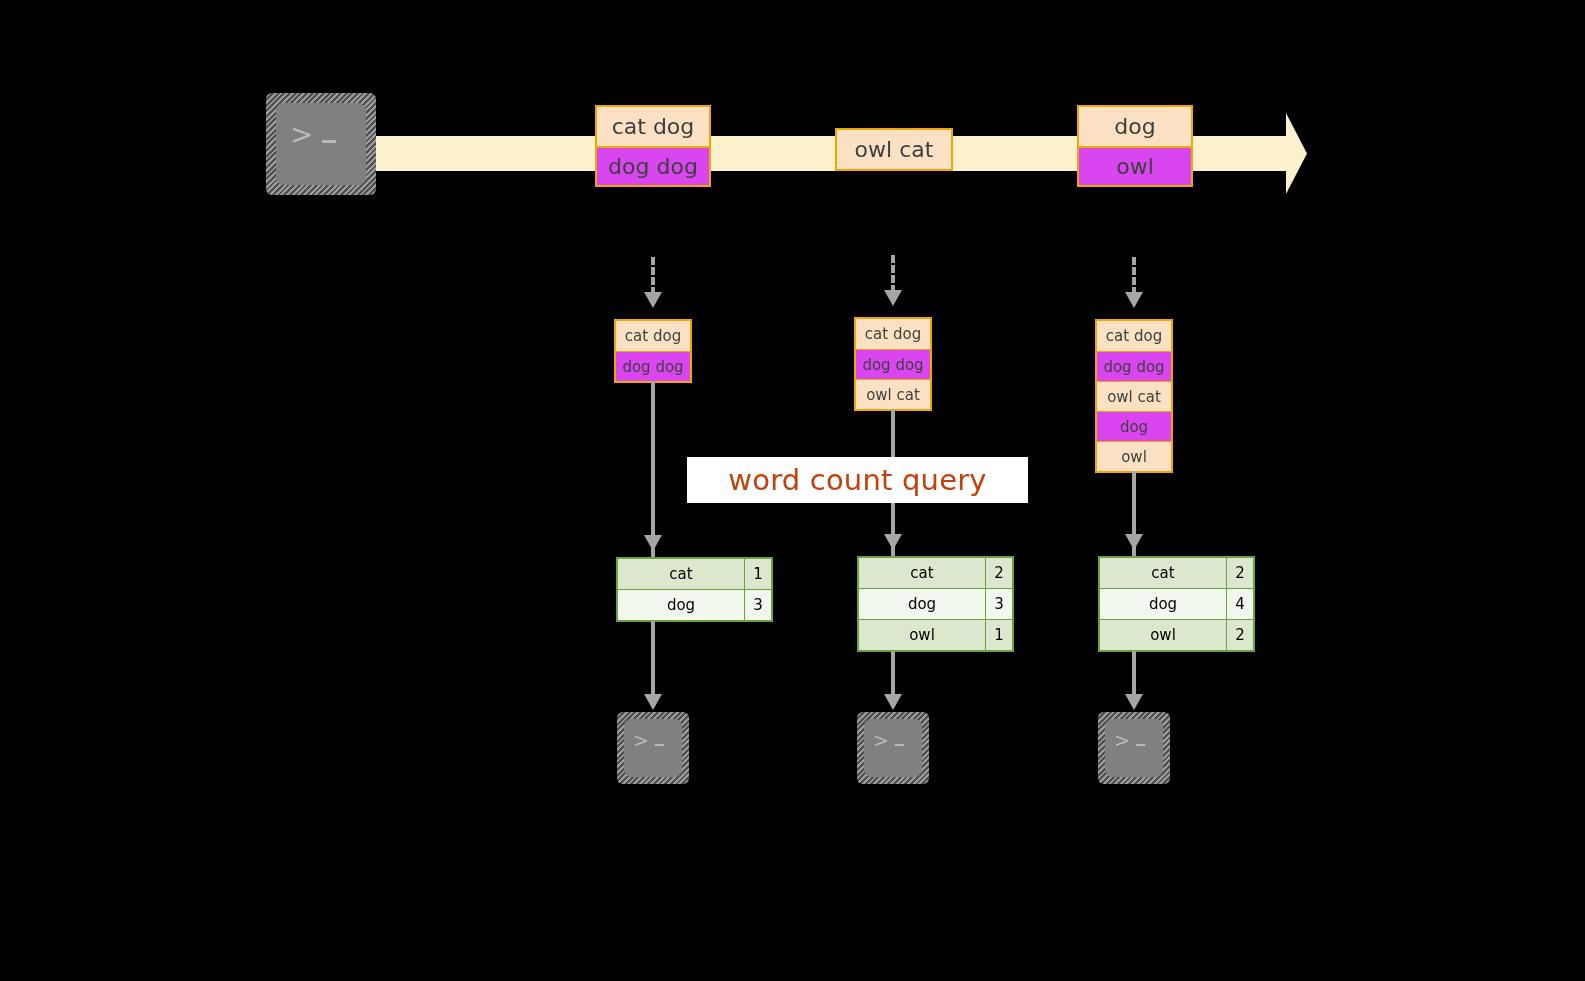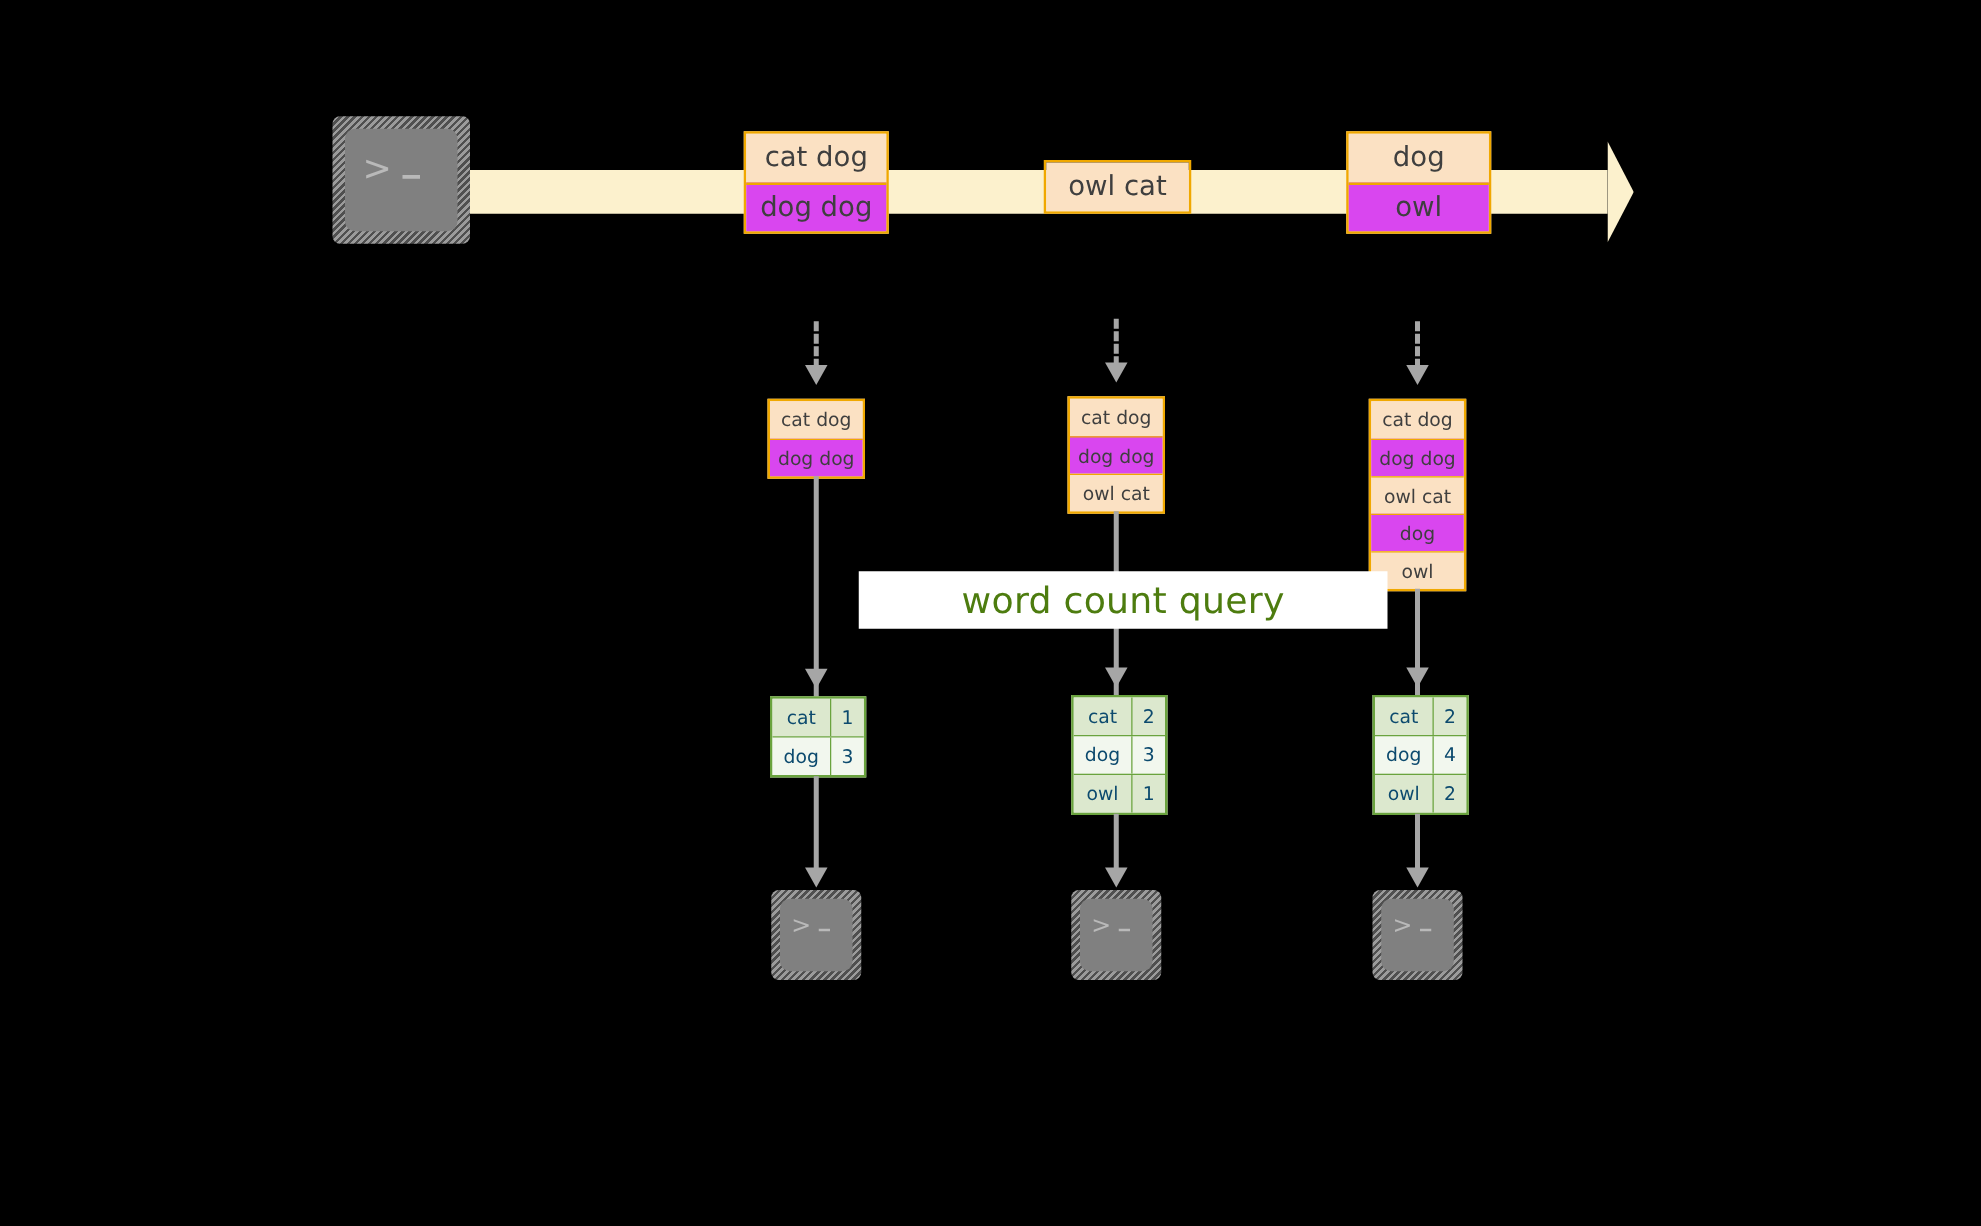--- a/index.html
+++ b/index.html
@@ -131,22 +131,23 @@
     height: 30px;
   }
   .tbl .trow + .trow { border-top: 1px solid #6AA33E; }
   .tbl .trow.shade-a { background: #DCE8CE; }
   .tbl .trow.shade-b { background: #F2F7EE; }
   .tbl .cell {
     box-sizing: border-box;
     display: flex;
     align-items: center;
     justify-content: center;
-    color: #0c4a6e;
+    color: #000000;
     white-space: nowrap;
+    margin-left: 40px;
   }
   .tbl .cell.word { width: 46px; }
   .tbl .cell.cnt  { width: 27px; border-left: 1px solid #6AA33E; }
 
   #tbl-1 { left: 616px; top: 557px; }
   #tbl-2 { left: 857px; top: 556px; }
   #tbl-3 { left: 1098px; top: 556px; }
 
   
   .vline {
@@ -165,28 +166,28 @@
     border-left: 9px solid transparent;
     border-right: 9px solid transparent;
     border-top: 16px solid #A6A6A6;
   }
 
   
   #query-banner {
     position: absolute;
     left: 687px;
     top: 457px;
-    width: 423px;
+    width: 341px;
     height: 46px;
     background: #FFFFFF;
     display: flex;
     align-items: center;
     justify-content: center;
     font-size: 29px;
-    color: #4d7c0f;
+    color: #c2410c;
     letter-spacing: 0.2px;
   }
 </style>
 </head>
 <body>
 
 <div class="stage">
 
   <div class="stream-shaft"></div>
   <div class="stream-head-box">

